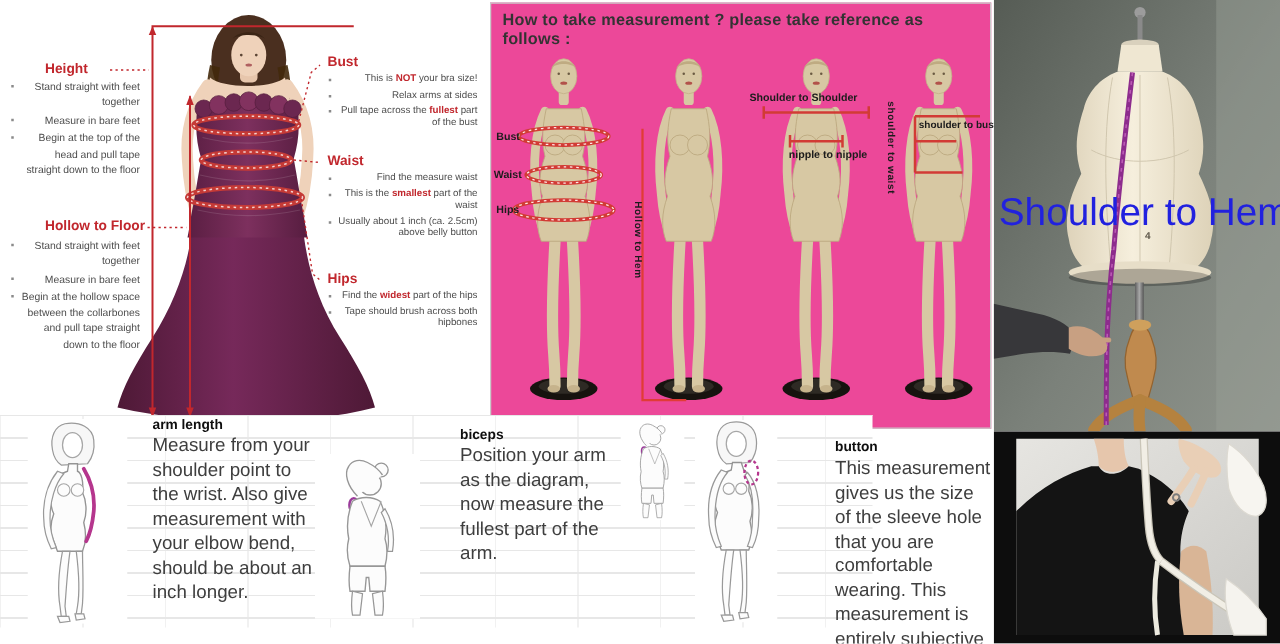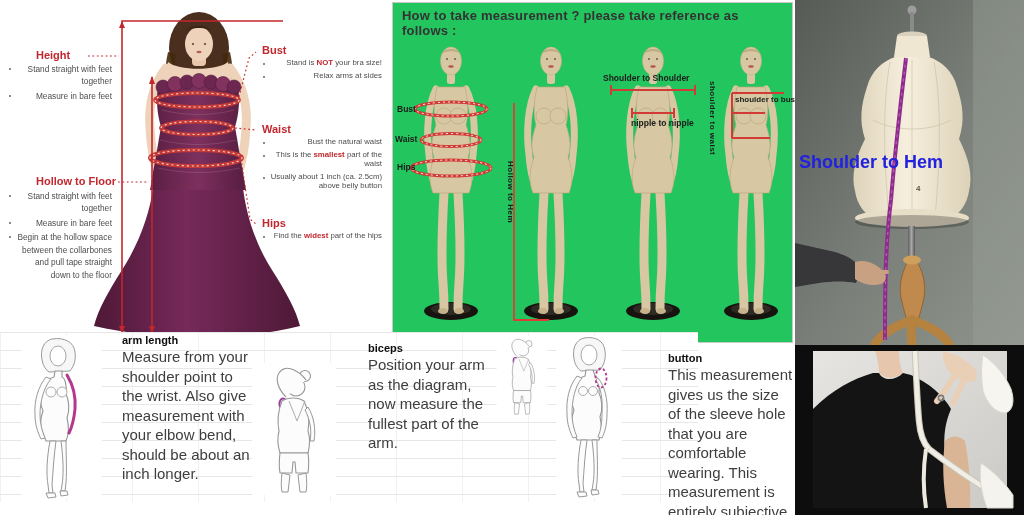--- a/index.html
+++ b/index.html
@@ -9,26 +9,26 @@
   
   .left-panel{left:0;top:0;width:390px;height:345px;background:#fff;text-align:right;}
   .sec-title{color:#c1272d;font-weight:bold;font-size:11px;white-space:nowrap;}
   .bullets{list-style:none;margin:0;padding:0;color:#4d4d4d;font-size:8.3px;line-height:1.5;}
   .bullets li{position:relative;padding-left:7px;margin-bottom:2px;}
   .bullets li::before{content:"";position:absolute;left:1px;top:5px;width:2px;height:2px;background:#8a8a8a;}
   .bullets .hl{color:#c1272d;font-weight:bold;margin-top:44px;}
   .col2{font-size:7.8px;line-height:1.22;}
   .col2 li{margin-bottom:3px;}
   
-  .middle-panel{left:392px;top:2px;width:401px;height:341px;background:#22c55e;border:1px solid #c9c9c9;box-sizing:border-box;}
+  .middle-panel{left:392px;top:2px;width:401px;height:341px;background:#ec4899;border:1px solid #c9c9c9;box-sizing:border-box;}
   .mid-header{left:9px;top:5px;width:386px;font-size:13px;font-weight:600;color:#333;letter-spacing:.2px;}
   .m-label{font-size:8.5px;font-weight:bold;color:#1c1c1c;white-space:nowrap;}
   .m-label-v{font-size:8px;font-weight:bold;color:#1c1c1c;writing-mode:vertical-rl;white-space:nowrap;letter-spacing:.5px;}
   
-  .shoulder-caption{left:799px;top:152px;width:222px;font-size:18px;font-weight:bold;color:#2121df;white-space:nowrap;}
+  .shoulder-caption{left:799px;top:152px;width:222px;font-size:31px;font-weight:normal;color:#2121df;white-space:nowrap;}
   .form-size{left:916px;top:184px;font-size:8px;color:#5f584a;font-weight:bold;}
   
   .bottom-row{left:0;top:332px;width:698px;height:170px;background-color:#fff;
      background-image:
        repeating-linear-gradient(to bottom,#e7e7e7 0,#e7e7e7 1px,transparent 1px,transparent 18px),
        repeating-linear-gradient(to right,#f1f1f1 0,#f1f1f1 1px,transparent 1px,transparent 66px);}
   .b-title{font-size:11px;font-weight:bold;color:#0e0e0e;}
   .b-text{font-size:15px;color:#3e3e3e;line-height:1.3;}
   svg{display:block;}
 </style>
@@ -148,45 +148,48 @@
         <path d="M239,97 L249,58 L256,52"></path>
         <path d="M235,128 L256,130"></path>
         <path d="M241,159 L250,219 L256,224"></path>
       </g>
     </svg>
 
     <div class="abs sec-title" style="left:36px;top:49px">Height</div>
     <ul class="abs bullets" style="left:8px;top:63px;width:104px">
       <li><span>Stand straight with feet together</span><span class="hl"></span><span></span></li>
       <li><span>Measure in bare feet</span><span class="hl"></span><span></span></li>
+      <li><span>Begin at the top of the head and pull tape straight down to the floor</span><span class="hl"></span><span></span></li>
     </ul>
 
     <div class="abs sec-title" style="left:36px;top:175px">Hollow to Floor</div>
     <ul class="abs bullets" style="left:8px;top:190px;width:104px">
       <li><span>Stand straight with feet together</span><span class="hl"></span><span></span></li>
       <li><span>Measure in bare feet</span><span class="hl"></span><span></span></li>
       <li><span>Begin at the hollow space between the collarbones and pull tape straight down to the floor</span><span class="hl"></span><span></span></li>
     </ul>
 
     <div class="abs sec-title" style="left:262px;top:44px">Bust</div>
     <ul class="abs bullets col2" style="left:262px;top:58px;width:120px">
-      <li><span>Stand is </span><span class="hl">NOT</span><span> your bra size!</span></li>
+      <li><span>This is </span><span class="hl">NOT</span><span> your bra size!</span></li>
       <li><span>Relax arms at sides</span><span class="hl"></span><span></span></li>
+      <li><span>Pull tape across the </span><span class="hl">fullest</span><span> part of the bust</span></li>
     </ul>
 
     <div class="abs sec-title" style="left:262px;top:123px">Waist</div>
     <ul class="abs bullets col2" style="left:262px;top:137px;width:120px">
-      <li><span>Bust the natural waist</span><span class="hl"></span><span></span></li>
+      <li><span>Find the measure waist</span><span class="hl"></span><span></span></li>
       <li><span>This is the </span><span class="hl">smallest</span><span> part of the waist</span></li>
       <li><span>Usually about 1 inch (ca. 2.5cm) above belly button</span><span class="hl"></span><span></span></li>
     </ul>
 
     <div class="abs sec-title" style="left:262px;top:217px">Hips</div>
     <ul class="abs bullets col2" style="left:262px;top:231px;width:120px">
       <li><span>Find the </span><span class="hl">widest</span><span> part of the hips</span></li>
+      <li><span>Tape should brush across both hipbones</span><span class="hl"></span><span></span></li>
     </ul>
   </div>
 
   <div class="abs middle-panel">
     <div class="abs mid-header">How to take measurement ?  please take reference as follows :</div>
 
     <svg class="abs" style="left:10px;top:40px" width="96" height="280" viewBox="0 0 96 280">
       <use href="#manny" x="3" y="0"></use>
       <g fill="none">
         <ellipse cx="48" cy="66" rx="36" ry="7" stroke="#d23b35" stroke-width="3"></ellipse>
@@ -211,21 +214,21 @@
       <use href="#manny" x="3" y="0"></use>
       <g stroke="#d23b35" stroke-width="2" fill="none">
         <line x1="6" y1="47" x2="90" y2="47"></line>
           <line x1="6" y1="42" x2="6" y2="52"></line>
           <line x1="90" y1="42" x2="90" y2="52"></line>
         <line x1="27" y1="70" x2="69" y2="70"></line>
           <line x1="27" y1="65" x2="27" y2="75"></line>
           <line x1="69" y1="65" x2="69" y2="75"></line>
       </g>
     </svg>
-    <div class="abs m-label" style="left:210px;top:70px;width:100px;text-align:left">Shoulder to Shoulder</div>
+    <div class="abs m-label" style="left:193px;top:70px;width:100px;text-align:right">Shoulder to Shoulder</div>
     <div class="abs m-label" style="left:238px;top:115px">nipple to nipple</div>
 
     <svg class="abs" style="left:310px;top:40px" width="96" height="280" viewBox="0 0 96 280">
       <use href="#manny" x="3" y="0"></use>
       <g stroke="#d23b35" stroke-width="2" fill="none">
         <line x1="29" y1="50" x2="81" y2="50"></line>
         <line x1="29" y1="50" x2="29" y2="95"></line>
         <line x1="29" y1="70" x2="62" y2="70"></line>
         <line x1="29" y1="95" x2="67" y2="95"></line>
       </g>

